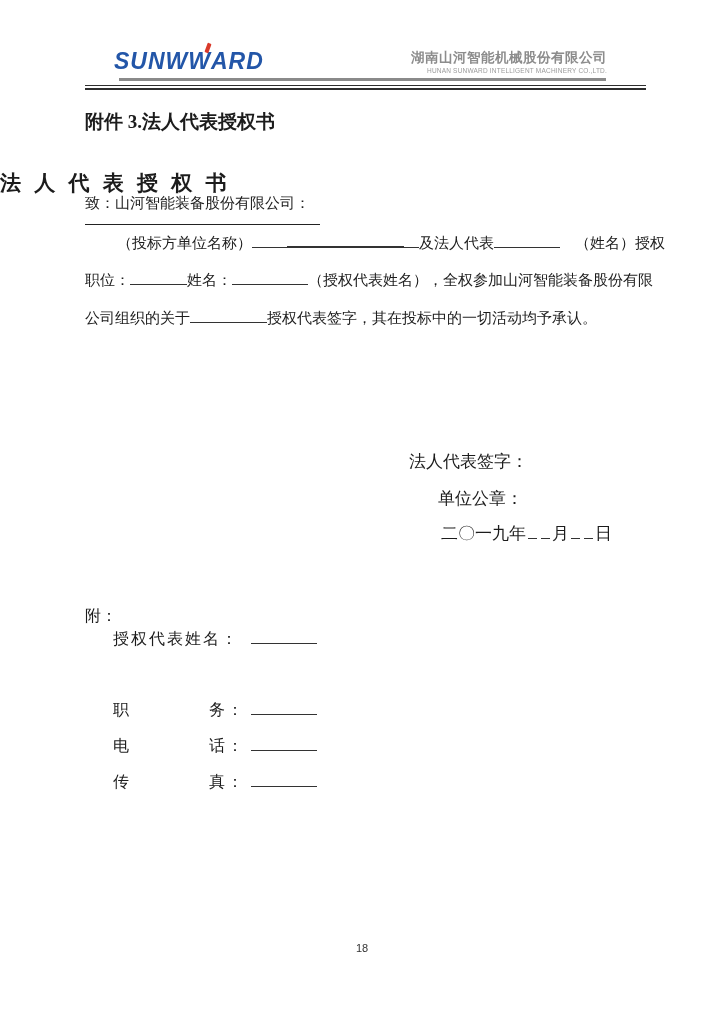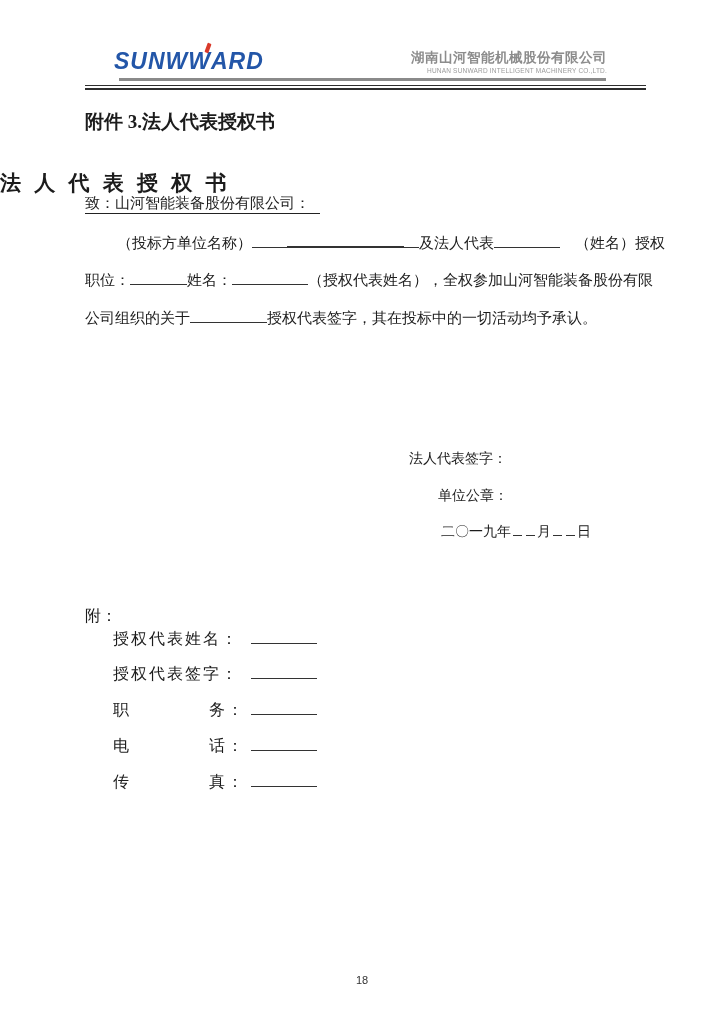--- a/index.html
+++ b/index.html
@@ -34,51 +34,51 @@
   .rule-dark { position:absolute; left:85px; top:85px; width:561px; height:2px;
                border-top:1px solid #2e2e2e; border-bottom:2px solid #2e2e2e; }
 
   
   .attach-heading { position:absolute; left:85px; top:109px; font-size:19px; font-weight:bold; }
   .doc-title { position:absolute; left:0; width:724px; top:145px; text-align:left;
                font-size:21px; font-weight:600; letter-spacing:4px;margin-top:24px; }
 
   
   .salutation { position:absolute; left:85px; top:194px; font-size:15px; }
-  .salutation .ul { border-bottom:1.5px solid #222; padding-right:10px; padding-bottom:2px; }
+  .salutation .ul { border-bottom:1.5px solid #222; padding-right:10px; padding-bottom:13px; }
 
   .bodyline { position:absolute; font-size:15px; white-space:nowrap; }
   .bl1 { left:117px; top:233px; }
   .bl2 { left:85px;  top:271px; }
   .bl3 { left:85px;  top:309px; }
 
   .blank { display:inline-block; height:13px; border-bottom:1px solid #333; vertical-align:baseline; }
   .blank.thick { border-bottom-width:2.5px; }
   .w15{width:15px} .w35{width:35px} .w57{width:57px} .w66{width:66px}
   .w76{width:76px} .w77{width:77px} .w117{width:117px}
   .gap { display:inline-block; width:15px; }
 
   
-  .sig-line { position:absolute; font-size:14px; white-space:nowrap; }
+  .sig-line { position:absolute; font-size:17px; white-space:nowrap; }
   .sig1 { left:409px; top:450px; }
   .sig2 { left:438px; top:487px; }
   .sig3 { left:441px; top:522px; }
   .dblank { display:inline-block; width:9px; height:13px; border-bottom:1px solid #333; margin:0 2px; }
 
   
   .attach-label { position:absolute; left:85px; top:606px; font-size:16px; }
   .attach-row { position:absolute; left:113px; font-size:16px; letter-spacing:2px; white-space:nowrap; }
   .r0{top:629px} .r1{top:664px} .r2{top:700px} .r3{top:736px} .r4{top:772px}
   .row-lbl { display:inline-flex; justify-content:space-between; width:132px;text-align:right; }
   .row-blank { display:inline-block; width:66px; height:14px; border-bottom:1px solid #333; margin-left:6px; }
 
   
   .footer-page { position:absolute; left:0; width:724px; top:942px; text-align:center;
                  font-size:11px; color:#333;
-                 font-family:"Liberation Sans","DejaVu Sans",sans-serif;margin-top:32px; }
+                 font-family:"Liberation Sans","DejaVu Sans",sans-serif; }
 </style>
 </head>
 <body>
 
 <div class="page">
 
   <div class="logo"><span>SUNW</span><span class="w-wrap">W<span class="w-accent"></span></span><span>ARD</span></div>
 
   <div class="company">
     <div class="company-cn">湖南山河智能机械股份有限公司</div>
@@ -103,24 +103,20 @@
   <div class="sig-line sig2">单位公章：</div>
   <div class="sig-line sig3"><span>二〇一九年</span><span class="dblank"></span><span class="dblank"></span><span>月</span><span class="dblank"></span><span class="dblank"></span><span>日</span></div>
 
   <div class="attach-label">附：</div>
 
   <div class="attach-row r0"><span class="row-lbl">
         <span>授权代表姓名：</span>
         <span></span>
       </span><span class="row-blank"></span></div>
 
-  <div class="attach-row r1"><span class="row-lbl">
-        <span>授权代表签字：</span>
-        <span></span>
-      </span><span class="row-blank"></span></div>
 
   <div class="attach-row r2"><span class="row-lbl">
         <span>职</span>
         <span>务：</span>
       </span><span class="row-blank"></span></div>
 
   <div class="attach-row r3"><span class="row-lbl">
         <span>电</span>
         <span>话：</span>
       </span><span class="row-blank"></span></div>

